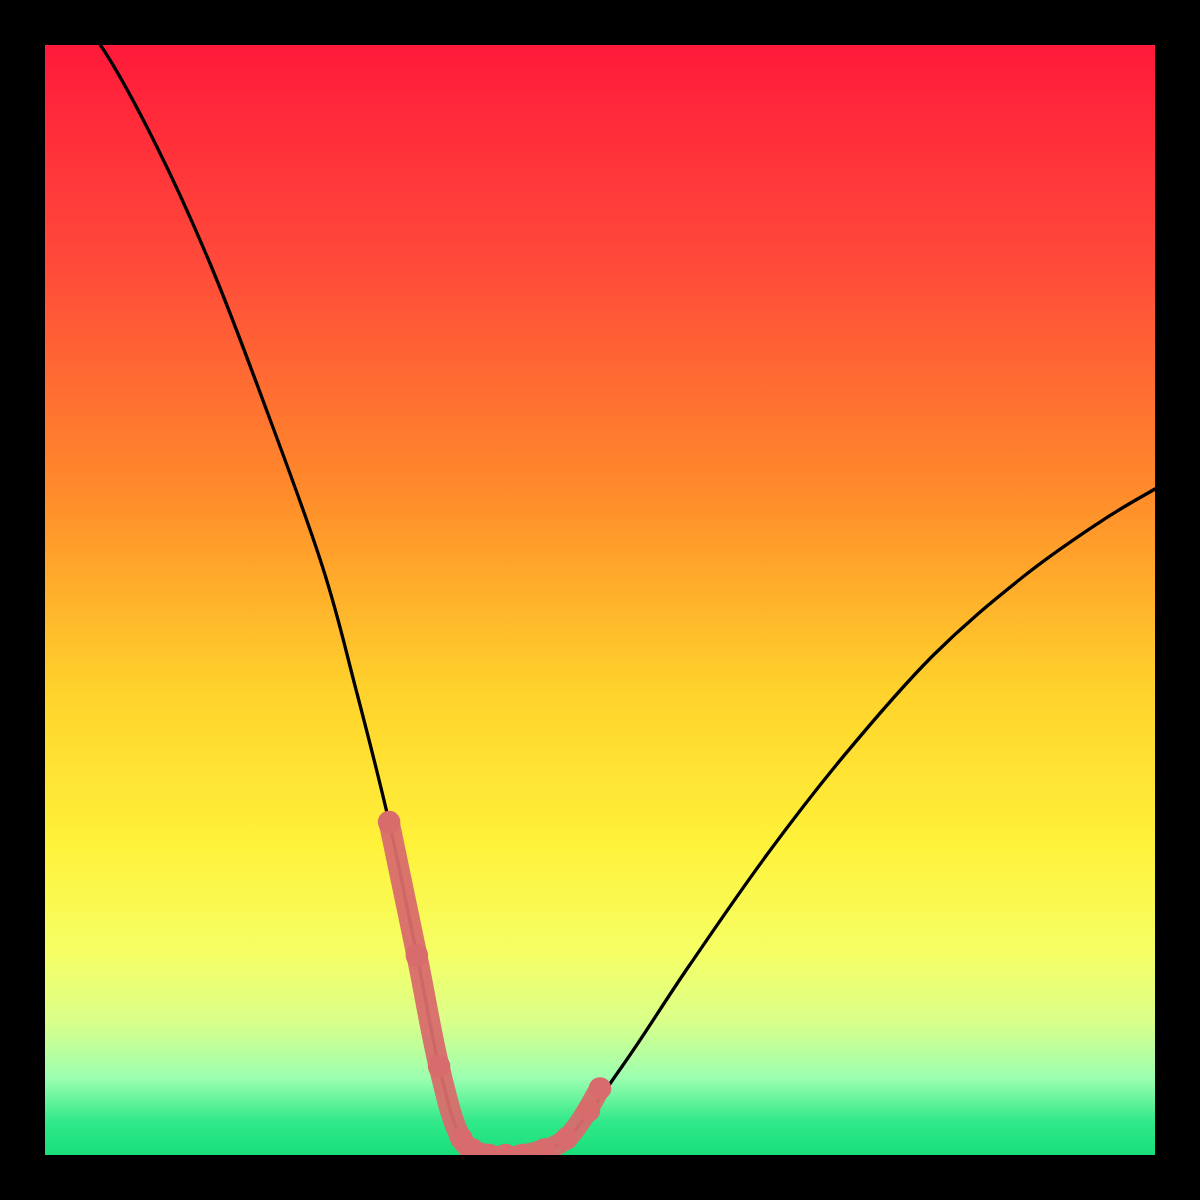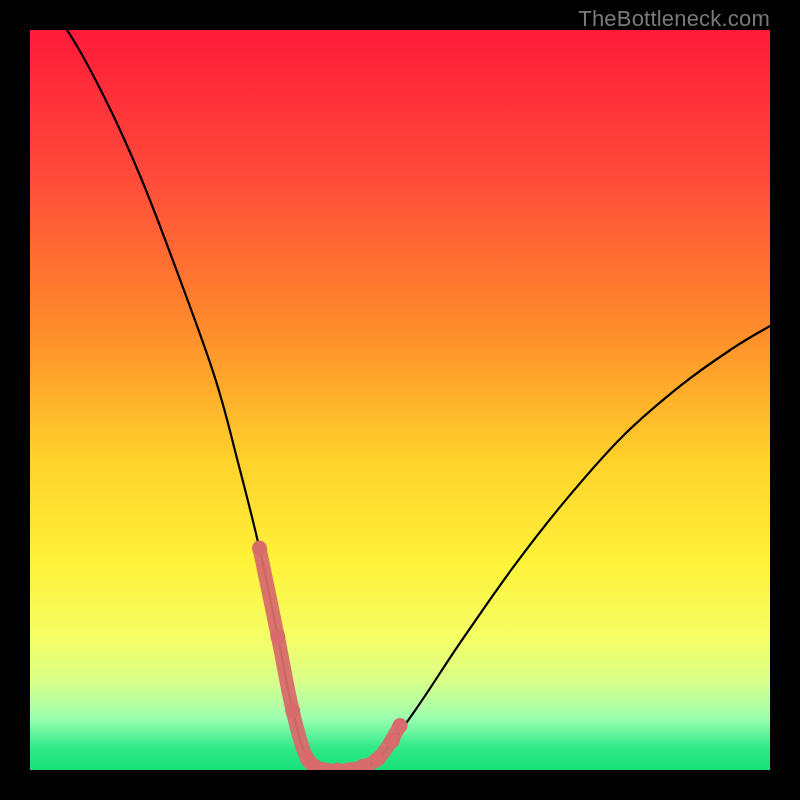--- a/index.html
+++ b/index.html
@@ -41,21 +41,20 @@
   svg.curve {
     position: absolute;
     inset: 0;
   }
 </style>
 </head>
 <body>
 
 <div class="frame">
 
-  <div class="watermark">TheBottleneck.com</div>
 
   <div class="plot-area">
     <svg class="gradient" viewBox="0 0 740 740" preserveAspectRatio="none" width="740" height="740">
       <defs>
         <linearGradient id="bg" x1="0" y1="0" x2="0" y2="1">
             <stop offset="0%" stop-color="#ff1a3a"></stop>
             <stop offset="20%" stop-color="#ff4b3a"></stop>
             <stop offset="40%" stop-color="#ff8a2b"></stop>
             <stop offset="57.99999999999999%" stop-color="#ffd22b"></stop>
             <stop offset="72%" stop-color="#fff23a"></stop>

